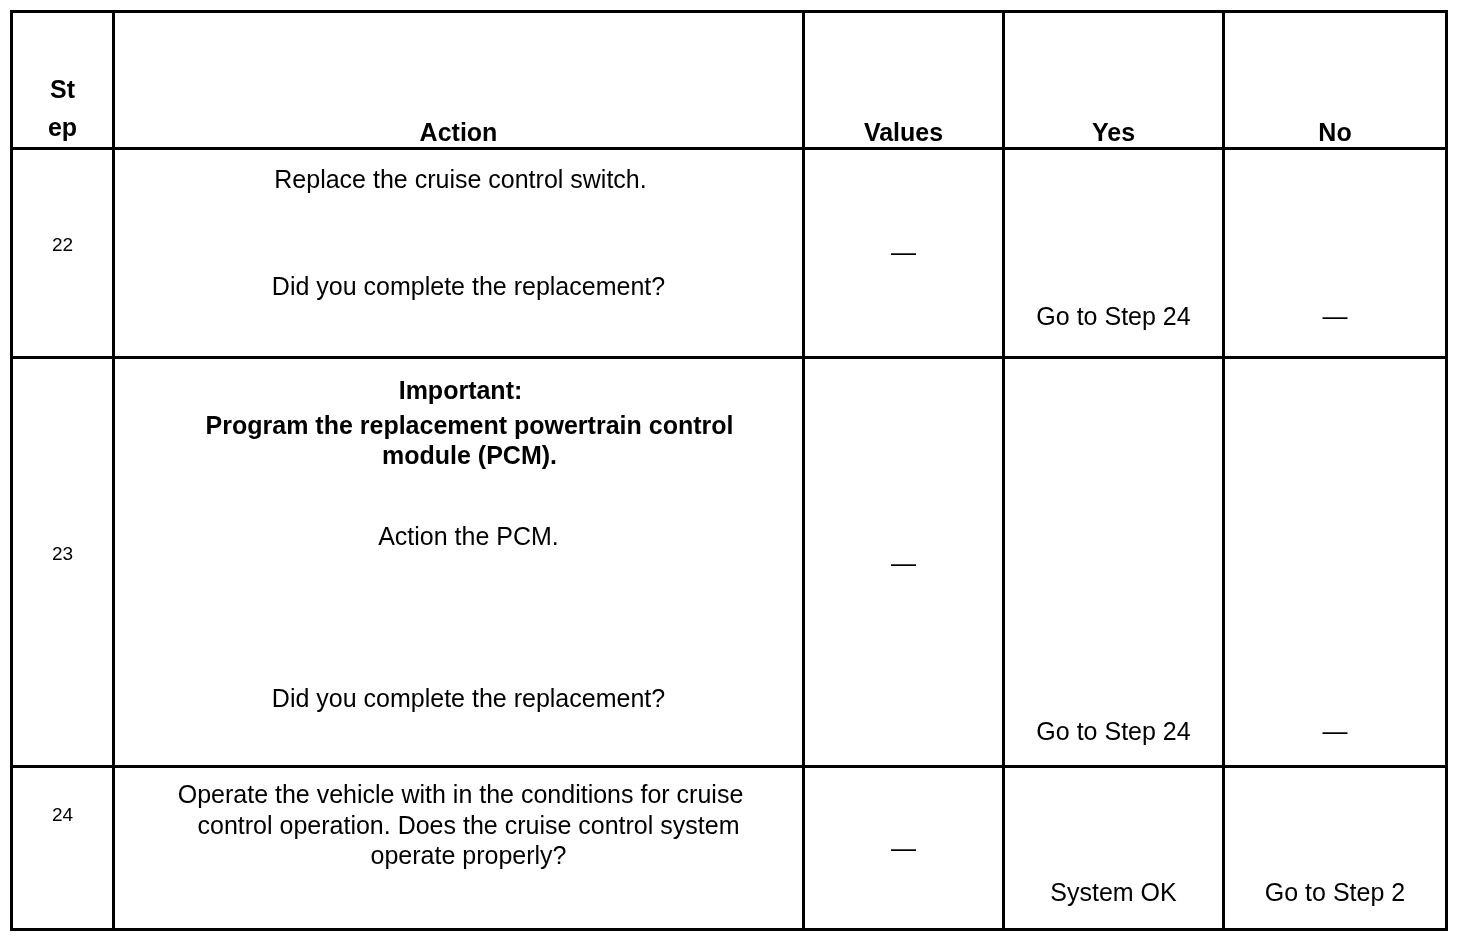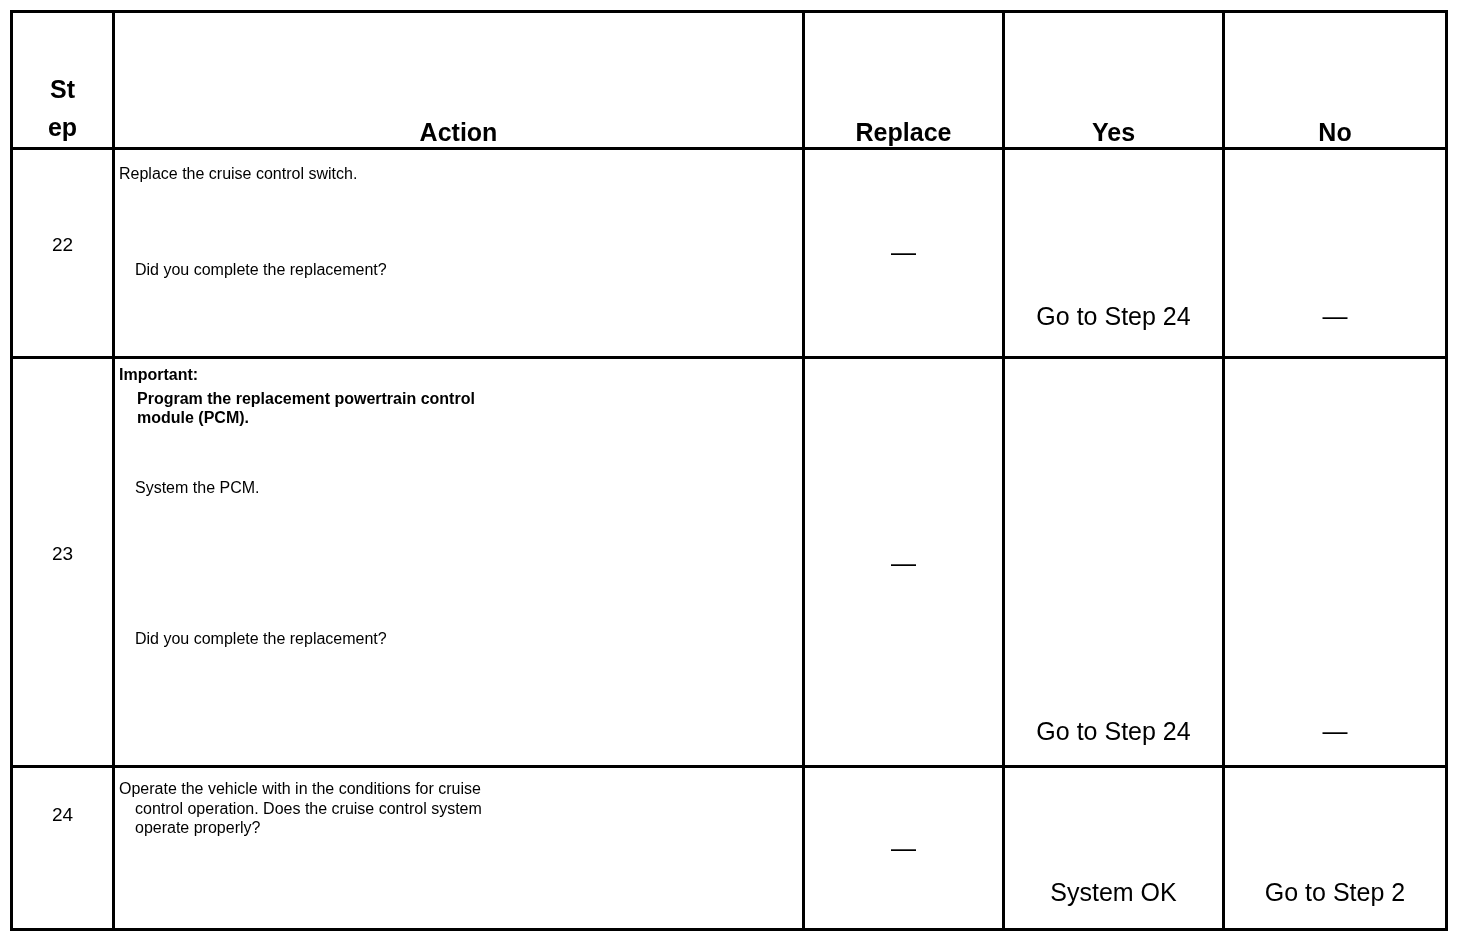--- a/index.html
+++ b/index.html
@@ -64,24 +64,25 @@
     padding-bottom: 12px;
   }
   .hdr-step .hdr-line { display: block; }
 
   .step-num {
     text-align: center;
     font-size: 19px;
   }
 
   .action-text {
-    font-size: 16px;
+    font-size: 25px;
     line-height: 1.22;
     padding-left: 6px;
     white-space: pre-wrap;
+    text-align: center;
   }
   .action-text.flush { padding-left: 4px; }
   .indent-1 { padding-left: 20px; }
   .indent-2 { padding-left: 22px; }
   .bold { font-weight: bold; }
 
   .val-cell, .yn-cell {
     text-align: center;
     font-size: 25px;
   }
@@ -90,21 +91,21 @@
   .r22 td { height: 206px; }
   .r22-step   { padding-top: 84px; }
   .r22-line1  { padding-top: 14px; }
   .r22-line2  { padding-top: 76px; }
   .r22-values { padding-top: 88px; }
   .r22-yn     { padding-top: 152px; }
 
   
   .r23 td { height: 406px; }
   .r23-step    { padding-top: 184px; }
-  .r23-imp     { padding-top: 6px; }
+  .r23-imp     { padding-top: 16px; }
   .r23-prog    { padding-top: 4px; }
   .r23-replace { padding-top: 50px; }
   .r23-did     { padding-top: 132px; }
   .r23-values  { padding-top: 190px; }
   .r23-yn      { padding-top: 358px; }
 
   
   .r24 td { height: 160px; }
   .r24-step   { padding-top: 36px; }
   .r24-line1  { padding-top: 11px; }
@@ -125,21 +126,21 @@
       <col class="c-no">
     </colgroup>
 
     <thead>
       <tr class="hdr-row">
         <td class="hdr-step">
           <span class="hdr-line">St</span>
           <span class="hdr-line">ep</span>
         </td>
         <td class="hdr-plain">Action</td>
-        <td class="hdr-plain">Replace</td>
+        <td class="hdr-plain">Values</td>
         <td class="hdr-plain">Yes</td>
         <td class="hdr-plain">No</td>
       </tr>
     </thead>
 
     <tbody>
 
       <tr class="r22">
         <td>
           <div class="step-num r22-step">22</div>
@@ -160,21 +161,21 @@
       </tr>
 
       <tr class="r23">
         <td>
           <div class="step-num r23-step">23</div>
         </td>
         <td>
           <div class="action-text flush bold r23-imp">Important:</div>
           <div class="action-text indent-2 bold r23-prog">Program the replacement powertrain control</div>
           <div class="action-text indent-2 bold">module (PCM).</div>
-          <div class="action-text indent-1 r23-replace">System the PCM.</div>
+          <div class="action-text indent-1 r23-replace">Action the PCM.</div>
           <div class="action-text indent-1 r23-did">Did you complete the replacement?</div>
         </td>
         <td>
           <div class="val-cell r23-values">—</div>
         </td>
         <td>
           <div class="yn-cell r23-yn">Go to Step 24</div>
         </td>
         <td>
           <div class="yn-cell r23-yn">—</div>

